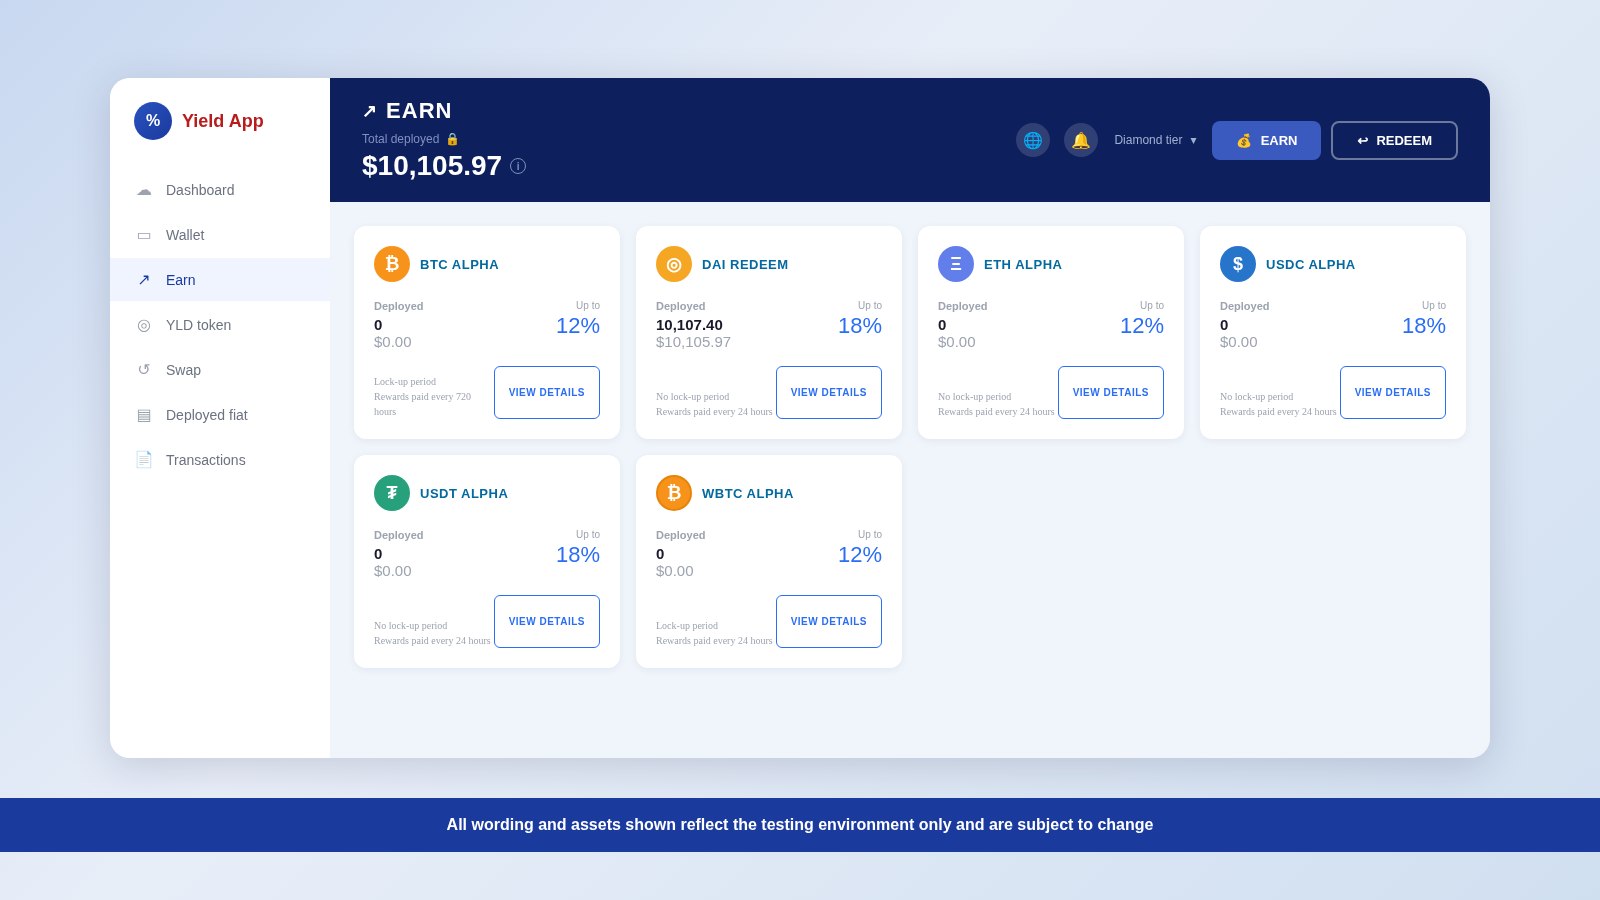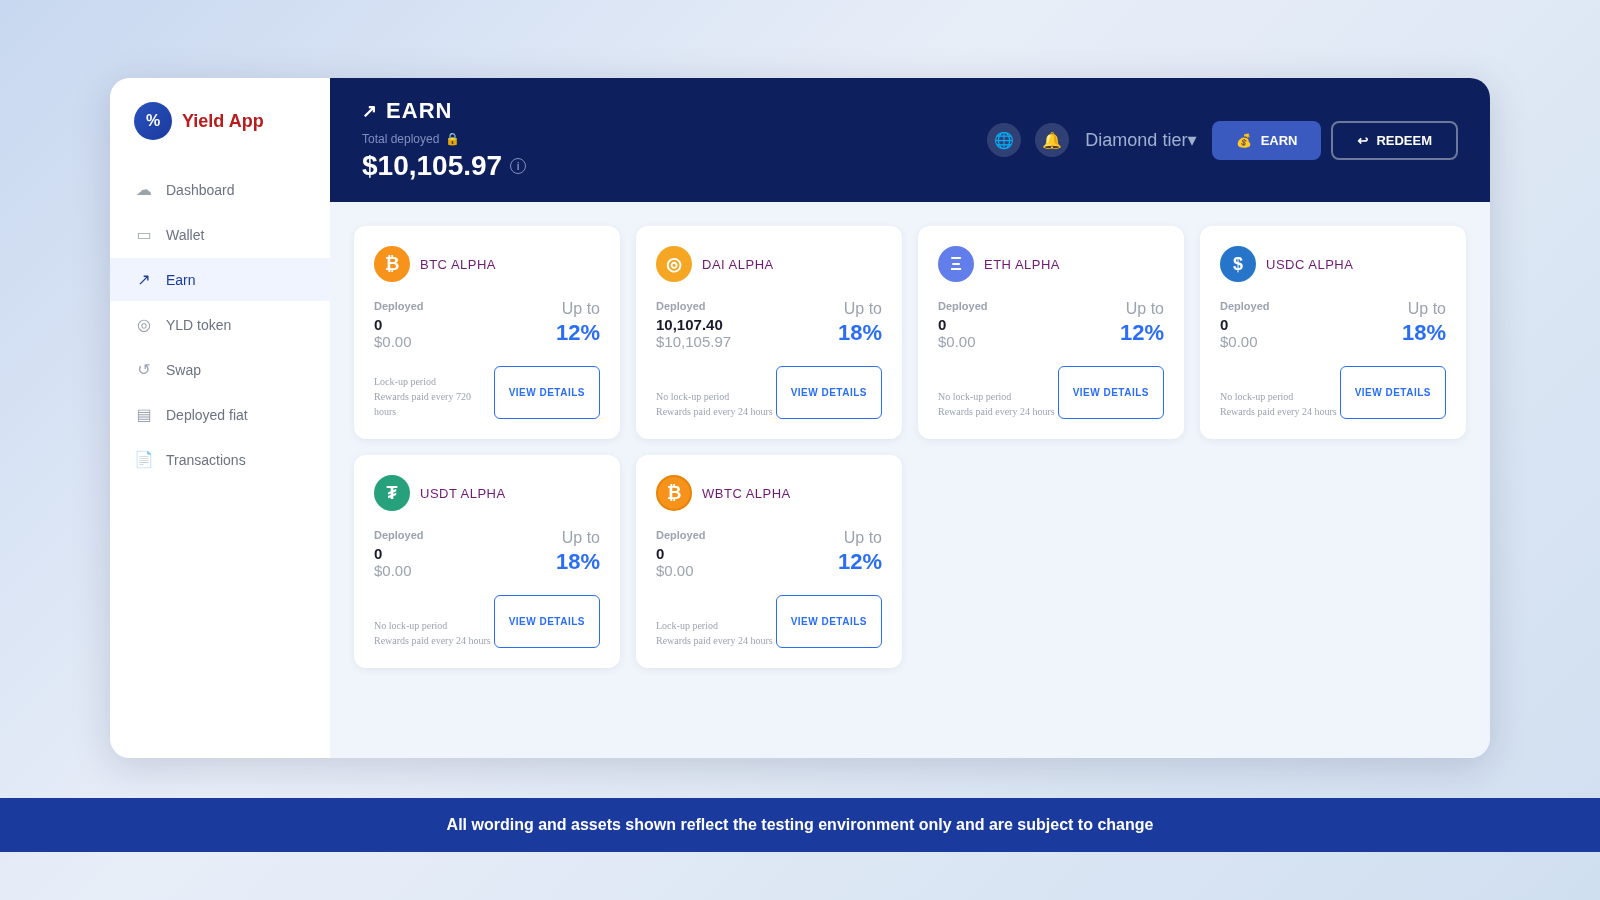--- a/index.html
+++ b/index.html
@@ -159,25 +159,25 @@
       background: rgba(255,255,255,0.15);
       display: flex;
       align-items: center;
       justify-content: center;
       cursor: pointer;
       color: white;
       font-size: 16px;
     }
     .tier-badge {
       color: #a0b0d0;
-      font-size: 18px;
+      font-size: 12px;
       cursor: pointer;
       display: flex;
       align-items: center;
-      gap: 0;
+      gap: 8px;
     }
     .header-actions {
       display: flex;
       gap: 10px;
     }
     .btn-earn {
       background: #3a5abf;
       color: white;
       border: none;
       padding: 10px 24px;
@@ -245,22 +245,22 @@
     }
     .coin-btc { background: #f7931a; color: white; }
     .coin-dai { background: #f5a623; color: white; }
     .coin-eth { background: #627eea; color: white; }
     .coin-usdc { background: #2775ca; color: white; }
     .coin-usdt { background: #26a17b; color: white; }
     .coin-wbtc { background: #f7931a; color: white; border: 2px solid #e8830a; }
 
     .card-title {
       font-size: 13px;
-      font-weight: 400;
-      color: #701a75;
+      font-weight: 700;
+      color: #0369a1;
       letter-spacing: 0.5px;
     }
     .card-body {
       display: flex;
       justify-content: space-between;
       align-items: flex-start;
       margin-bottom: 16px;
     }
     .deployed-section {}
     .deployed-label {
@@ -275,27 +275,27 @@
       color: #1a1a2e;
     }
     .deployed-usd {
       font-size: 15px;
       color: #9ca3af;
     }
     .up-to-section {
       text-align: right;
     }
     .up-to-label {
-      font-size: 16px;
+      font-size: 10px;
       color: #9ca3af;
       margin-bottom: 2px;
     }
     .up-to-percent {
       font-size: 22px;
-      font-weight: 700;
+      font-weight: 400;
       color: #2a6ef5;
     }
     .card-footer {
       display: flex;
       justify-content: space-between;
       align-items: flex-end;
     }
     .lock-info {
       font-size: 10px;
       color: #9ca3af;
@@ -444,21 +444,21 @@
                 <div>Lock-up period</div>
                 <div>Rewards paid every 720 hours</div>
               </div>
               <button class="view-details-btn">VIEW DETAILS</button>
             </div>
           </div>
 
           <div class="asset-card">
             <div class="card-header">
               <div class="coin-icon coin-dai">◎</div>
-              <span class="card-title">DAI ALPHA</span>
+              <span class="card-title">DAI REDEEM</span>
             </div>
             <div class="card-body">
               <div class="deployed-section">
                 <div class="deployed-label">Deployed</div>
                 <div class="deployed-amount">10,107.40</div>
                 <div class="deployed-usd">$10,105.97</div>
               </div>
               <div class="up-to-section">
                 <div class="up-to-label">Up to</div>
                 <div class="up-to-percent">18%</div>

